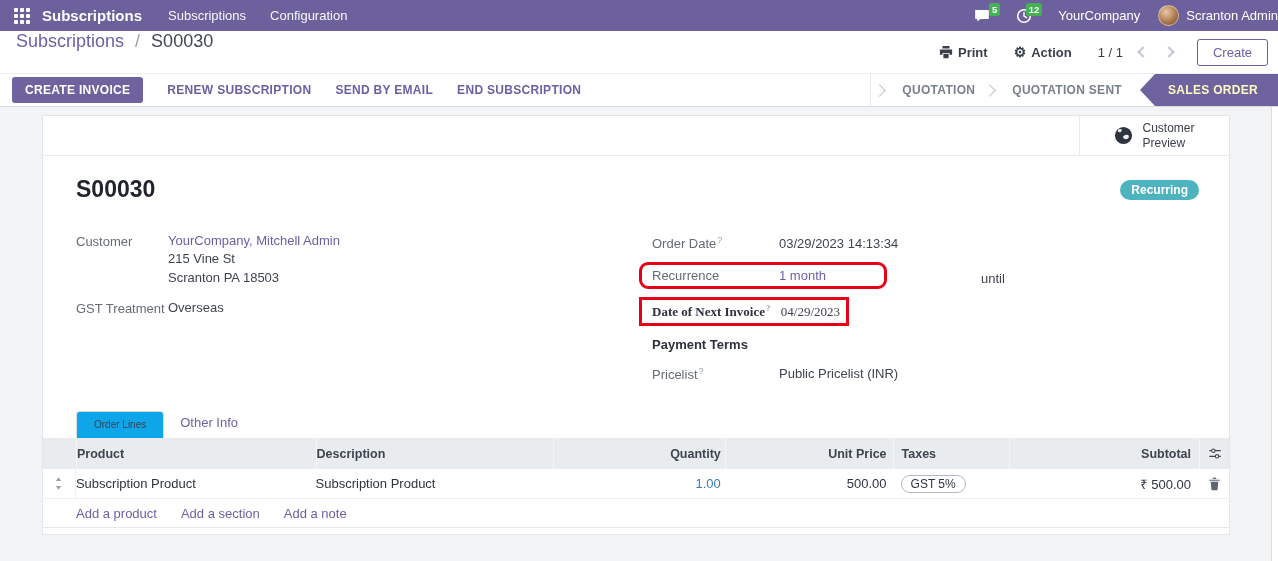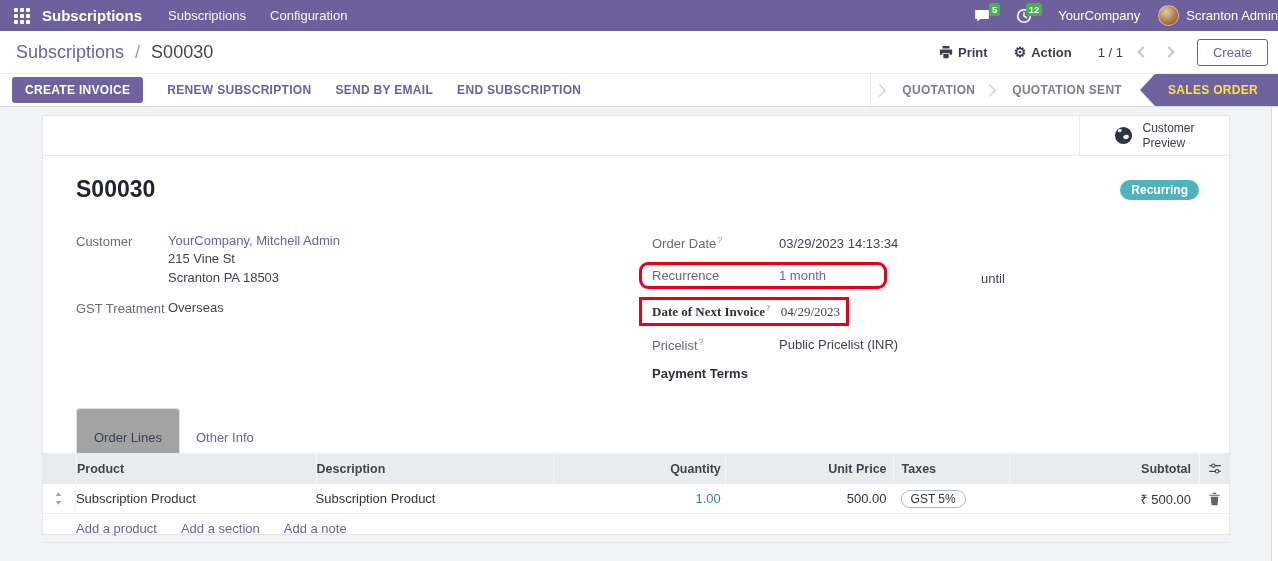--- a/index.html
+++ b/index.html
@@ -18,21 +18,21 @@
   .nav-badge { position:absolute; top:-5px; right:-10px; background:#45b154; color:#fff;
                font-size:9.5px; font-weight:bold; padding:1px 3px; border-radius:2.5px; line-height:1.2; }
   .company-name { font-size:13px; margin-right:18px; cursor:pointer; }
   .avatar { width:21px; height:21px; border-radius:50%; margin-right:7px; flex:none;
             background:radial-gradient(circle at 38% 32%, #e8c9a5 0%, #b07a4e 55%, #6e4526 100%);
             border:1px solid rgba(255,255,255,.45); cursor:pointer; }
   .user-name { font-size:13px; white-space:nowrap; cursor:pointer; }
 
   
   .control-panel { position:absolute; top:31px; left:0; right:0; height:43px; background:#fff;
-                   border-bottom:1px solid #ebedf0; display:flex; align-items:center; padding:0 10px 0 16px; }
+                   border-bottom:1px solid #ebedf0; display:flex; padding:0 10px 0 16px; }
   .breadcrumb { font-size:18px; }
   .bc-parent { color:#6b5fa5; cursor:pointer; }
   .bc-sep { color:#9aa0ab; margin:0 6px; }
   .bc-current { color:#424656; }
   .cp-right { margin-left:auto; display:flex; align-items:center; }
   .cp-btn { display:flex; align-items:center; gap:5px; font-size:13px; font-weight:bold; color:#3a3f4b;
             margin-right:26px; cursor:pointer; }
   .gear-glyph { font-size:14px; line-height:1; }
   .pager { font-size:13px; color:#3a3f4b; margin-right:16px; }
   .pg-chev { width:8px; height:8px; border-top:2px solid #c4c8cf; border-right:2px solid #c4c8cf;
@@ -49,21 +49,21 @@
                     font-size:12px; font-weight:bold; letter-spacing:.3px; padding:6px 13px;
                     border-radius:3px; cursor:pointer; }
   .sb-btn { align-self:center; background:none; border:none; color:#6b5fa5; font-family:inherit;
             font-size:12px; font-weight:bold; letter-spacing:.3px; margin-left:24px; cursor:pointer; }
   .stages { margin-left:auto; display:flex; align-items:stretch; border-left:1px solid #e4e6ea;
             padding-left:4px; }
   .stage { font-size:12px; font-weight:bold; letter-spacing:.3px; color:#7a7f8c; line-height:32px;
            padding:0 10px; cursor:pointer; white-space:nowrap; }
   .stage-sep { width:9px; height:9px; border-top:1px solid #bcc0c8; border-right:1px solid #bcc0c8;
                transform:rotate(45deg); align-self:center; margin:0 8px 0 0; }
-  .stage-active { background:#6e639e; color:#fde047; padding:0 20px 0 28px; margin-left:8px;
+  .stage-active { background:#6e639e; color:#fef9c3; padding:0 20px 0 28px; margin-left:8px;
                   clip-path:polygon(0 50%, 15px 0, 100% 0, 100% 100%, 15px 100%); }
 
   
   .content { position:absolute; top:107px; left:0; right:0; bottom:0; background:#f2f3f5; }
   .scroll-gutter { position:absolute; top:0; right:0; bottom:0; width:7px; background:#fff;
                    border-left:1px solid #dcdcdc; }
   .sheet { position:absolute; top:8px; left:42px; width:1188px; height:420px; background:#fff;
            border:1px solid #e4e6ea; }
 
   .preview-row { height:40px; border-bottom:1px solid #e8eaed; display:flex; justify-content:flex-end; }
@@ -96,22 +96,22 @@
   .red-wrap { border:3px solid #e60018; display:flex; align-items:center; padding:3px 6px 3px 10px;
               margin-bottom:8px; }
   .rw1 { width:248px;border-radius:9px; }
   .rw2 { width:210px;font-family:Liberation Serif, serif; }
   .until { position:absolute; left:342px; top:38px; color:#3f4450; }
   .pt-row { margin-top:2px; }
   .pt-lbl { color:#2c313c; font-weight:bold; }
 
   
   .tabs { display:flex; margin-top:16px; align-items:flex-end; }
-  .tab-active { background:#a3a3a3; border:1px solid #d9dce1; border-bottom:none; border-radius:4px 4px 0 0;
-                padding:21px 17px 8px; font-size:13px; color:#374151; cursor:pointer; }
+  .tab-active { background:#0ea5e9; border:1px solid #d9dce1; border-bottom:none; border-radius:4px 4px 0 0;
+                padding:7px 17px 8px; font-size:10px; color:#374151; cursor:pointer; }
   .tab-link { padding:7px 16px 8px; font-size:13px; color:#6b5fa5; cursor:pointer; }
 
   .otable { margin:0 -33px; }
   .thead { display:flex; background:#e9ecef; height:31px; align-items:flex-end; font-size:12.5px;
            font-weight:bold; color:#3f4550; }
   .thead > div { border-left:1px solid #f4f5f7; height:100%; display:flex; align-items:center; }
   .thead > div:first-child { border-left:none; }
   .c-handle { width:33px; justify-content:center; }
   .c-prod { width:240px; padding-left:0; }
   .c-desc { width:238px; }
@@ -260,27 +260,27 @@
             <div class="flbl">Recurrence</div>
             <div class="fval-link">1 month</div>
           </div>
           <span class="until">until</span>
 
           <div class="red-wrap rw2">
             <div class="flbl-bold"><span>Date of Next Invoice</span><sup class="help">?</sup></div>
             <div class="fval">04/29/2023</div>
           </div>
 
+          <div class="frow pt-row">
+            <div class="pt-lbl">Payment Terms</div>
+          </div>
+
           <div class="frow">
             <div class="flbl"><span>Pricelist</span><sup class="help">?</sup></div>
             <div class="fval">Public Pricelist (INR)</div>
-          </div>
-
-          <div class="frow pt-row">
-            <div class="pt-lbl">Payment Terms</div>
           </div>
         </div>
       </div>
 
       <div class="tabs">
         <div class="tab-active">Order Lines</div>
         <div class="tab-link">Other Info</div>
       </div>
 
       <div class="otable">

